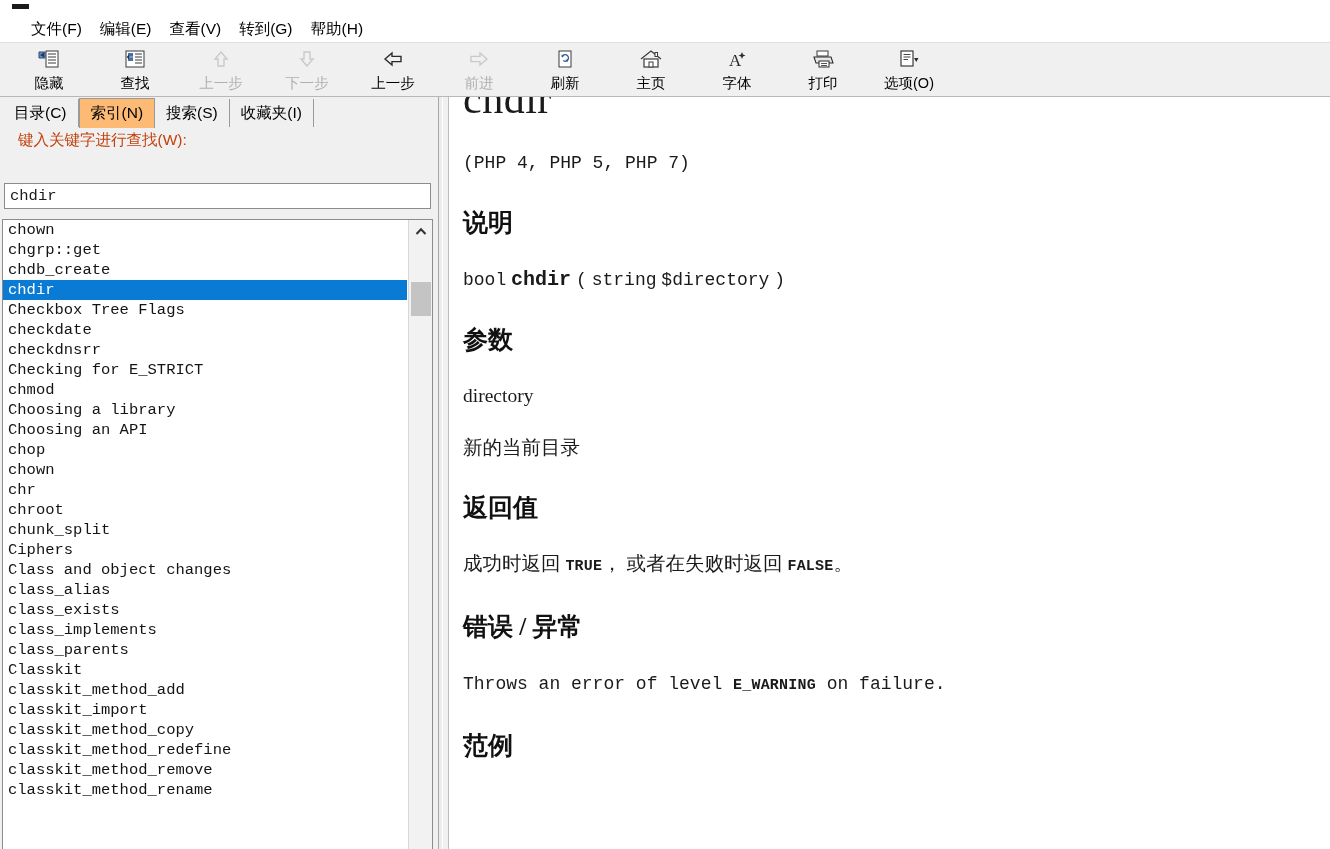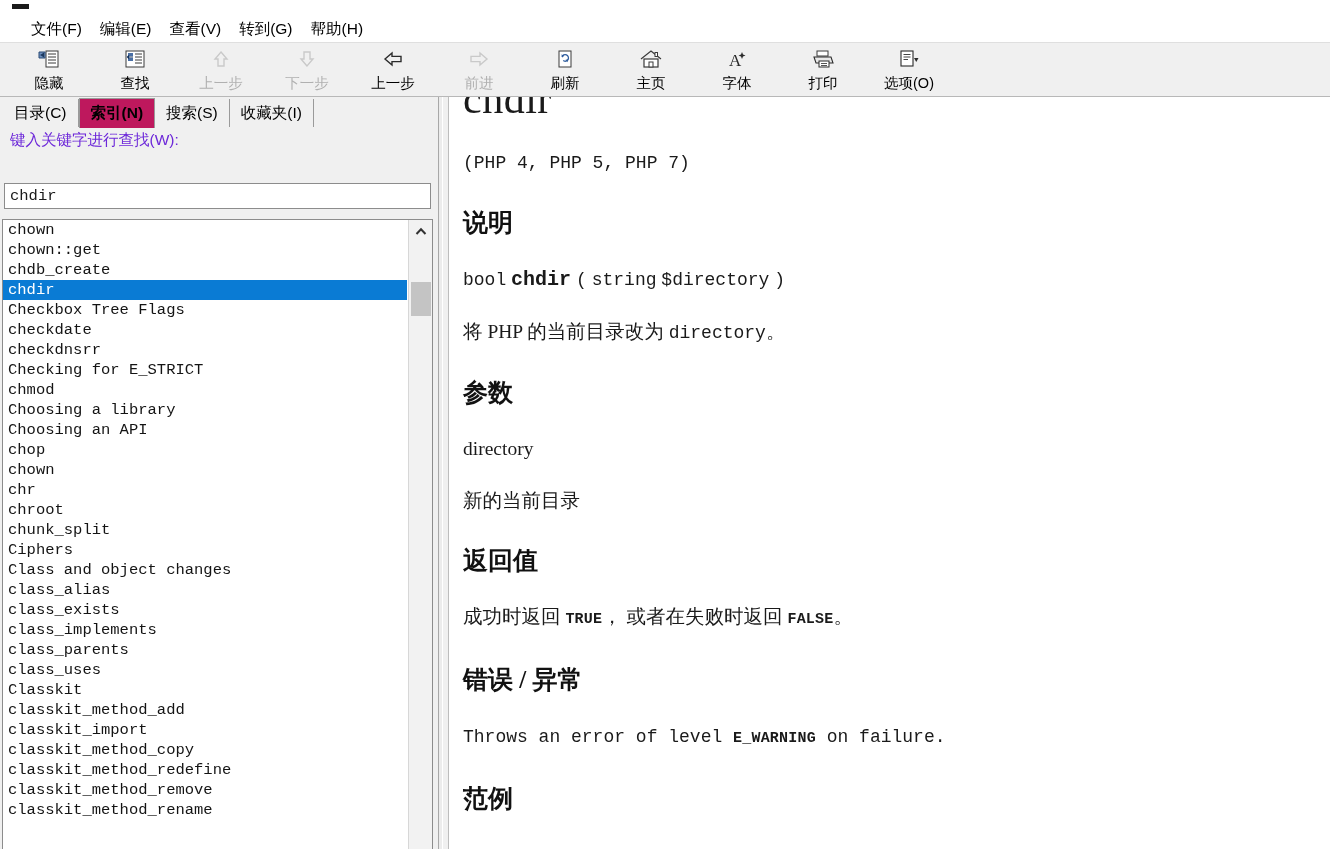--- a/index.html
+++ b/index.html
@@ -131,34 +131,34 @@
     display: flex;
     align-items: center;
     font-size: 15.5px;
     color: #000;
     background: #f0f0f0;
     border-right: 1px solid #9a9a9a;
     white-space: nowrap;
     cursor: default;
   }
   .tab.active {
-    background: #be185d;
+    background: #fdba74;
     border-left: 1px solid #9a9a9a;
     border-top: 1px solid #9a9a9a;
     border-right: 1px solid #9a9a9a;
-    font-weight: bold;
+    font-weight: normal;
     margin-bottom: -1px;
     height: 29px;
   }
 
   .search-label {
     position: absolute;
-    left: 10px; top: 33px;
+    left: 18px; top: 33px;
     font-size: 15.5px;
-    color: #6d28d9;
+    color: #c2410c;
     white-space: nowrap;
   }
 
   .search-input-wrap {
     position: absolute;
     left: 4px; top: 86px;
     width: 427px;
     height: 26px;
     background: #ffffff;
     border: 1px solid #8c8c8c;
@@ -492,42 +492,41 @@
 
     <div class="search-label">键入关键字进行查找(W):</div>
 
     <div class="search-input-wrap">
       <input class="search-input" type="text" value="chdir" style="">
     </div>
 
     <div class="index-box">
       <div class="index-list">
         <div class="idx-row">chown</div>
-        <div class="idx-row">chown::get</div>
+        <div class="idx-row">chgrp::get</div>
         <div class="idx-row">chdb_create</div>
         <div class="idx-row selected">chdir</div>
         <div class="idx-row">Checkbox Tree Flags</div>
         <div class="idx-row">checkdate</div>
         <div class="idx-row">checkdnsrr</div>
         <div class="idx-row">Checking for E_STRICT</div>
         <div class="idx-row">chmod</div>
         <div class="idx-row">Choosing a library</div>
         <div class="idx-row">Choosing an API</div>
         <div class="idx-row">chop</div>
         <div class="idx-row">chown</div>
         <div class="idx-row">chr</div>
         <div class="idx-row">chroot</div>
         <div class="idx-row">chunk_split</div>
         <div class="idx-row">Ciphers</div>
         <div class="idx-row">Class and object changes</div>
         <div class="idx-row">class_alias</div>
         <div class="idx-row">class_exists</div>
         <div class="idx-row">class_implements</div>
         <div class="idx-row">class_parents</div>
-        <div class="idx-row">class_uses</div>
         <div class="idx-row">Classkit</div>
         <div class="idx-row">classkit_method_add</div>
         <div class="idx-row">classkit_import</div>
         <div class="idx-row">classkit_method_copy</div>
         <div class="idx-row">classkit_method_redefine</div>
         <div class="idx-row">classkit_method_remove</div>
         <div class="idx-row">classkit_method_rename</div>
       </div>
 
       <div class="idx-scroll">
@@ -559,23 +558,20 @@
 
       <p>
         <span class="mono">bool</span>
         <span class="mono-b">chdir</span>
         <span class="mono">(</span>
         <span class="mono">string</span>
         <span class="mono">$directory</span>
         <span class="mono">)</span>
       </p>
 
-      <p>
-        <span>将 PHP 的当前目录改为 </span><span class="mono">directory</span><span>。</span>
-      </p>
 
       <h2>参数</h2>
 
       <p class="param-name">directory</p>
       <p class="param-desc">新的当前目录</p>
 
       <h2>返回值</h2>
 
       <p>
         <span>成功时返回 </span><span class="smallcaps b">TRUE</span><span>，  或者在失败时返回 </span><span class="smallcaps b">FALSE</span><span>。</span>

